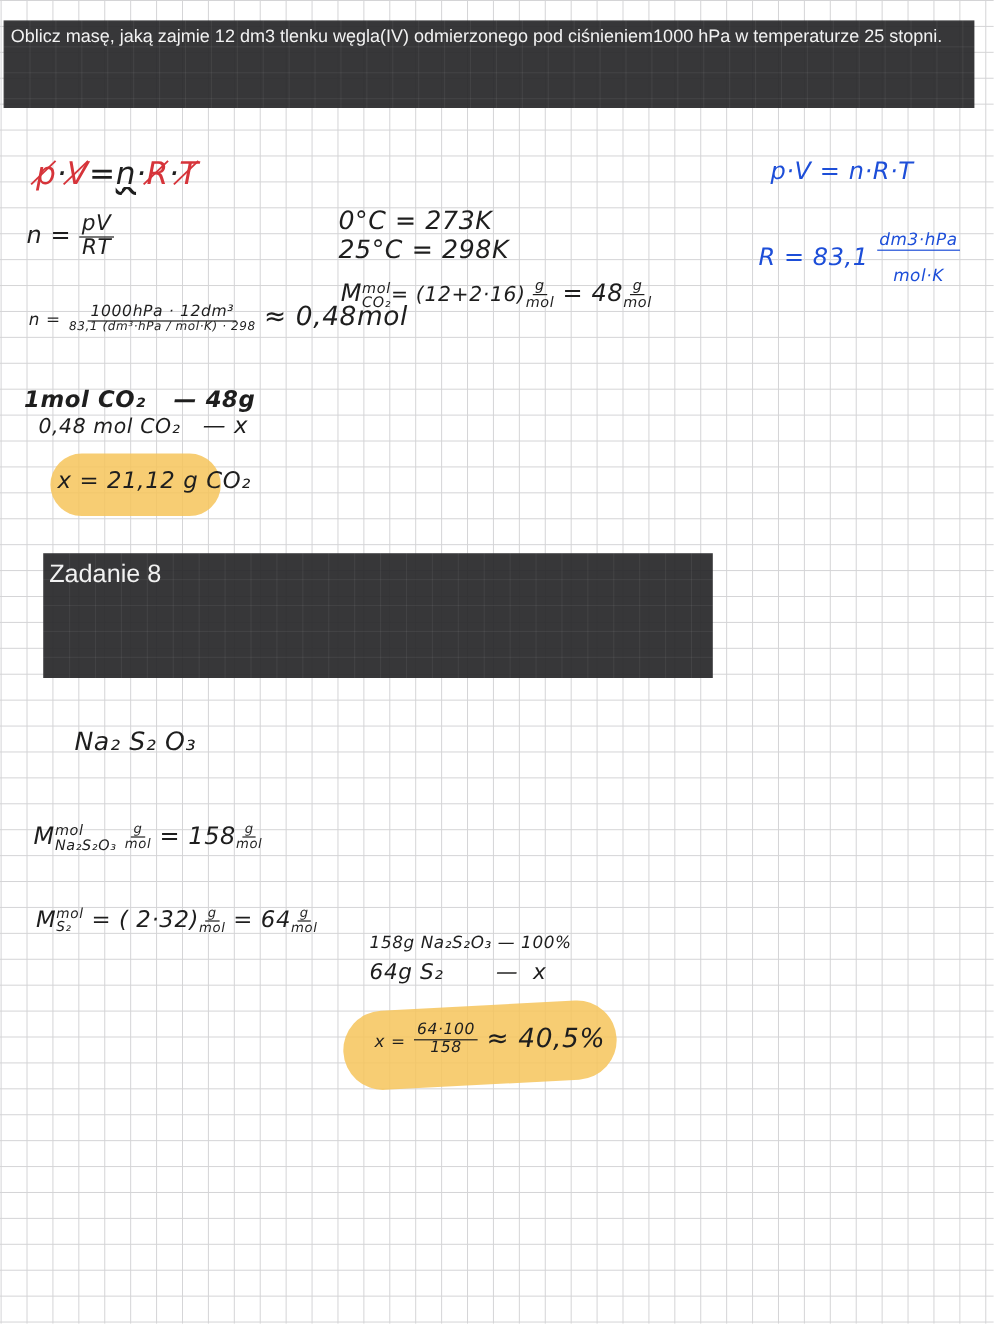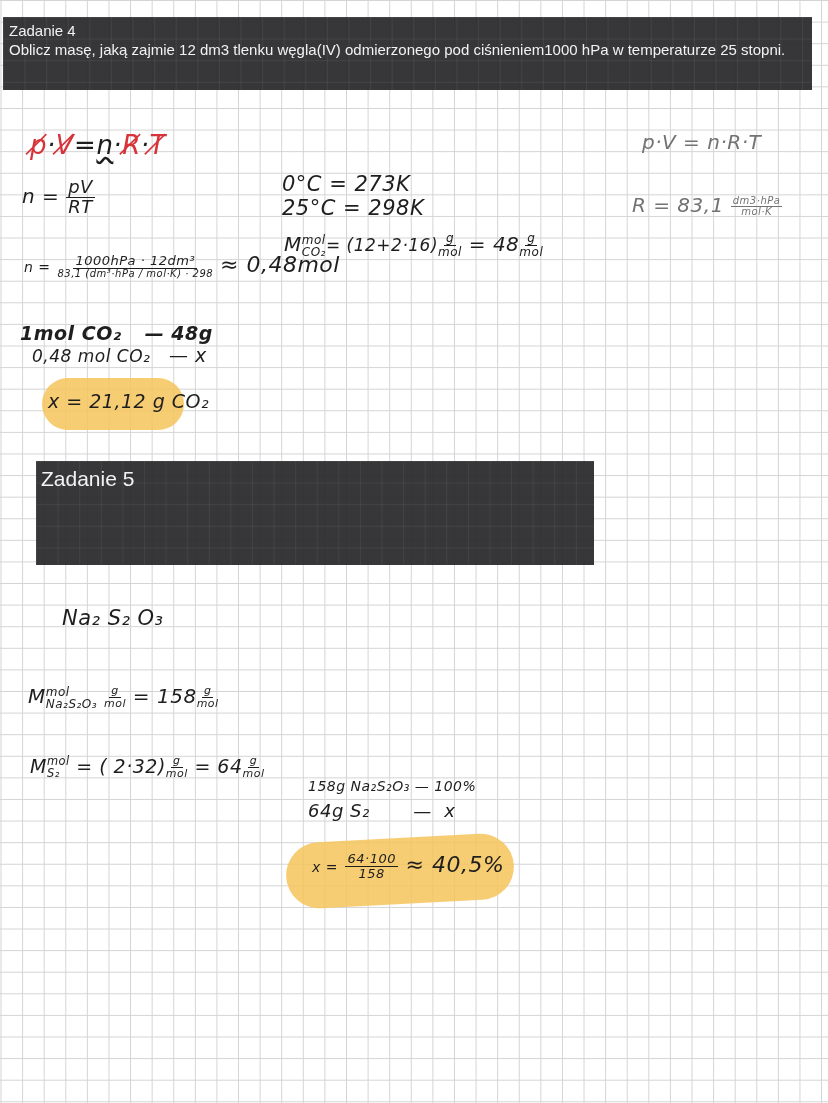--- a/index.html
+++ b/index.html
@@ -16,32 +16,31 @@
   .task-box {
     position:absolute; background:rgba(40,40,42,0.93); color:#f2f2f2;
     background-image:
       linear-gradient(to right, rgba(255,255,255,0.06) 1px, transparent 1px),
       linear-gradient(to bottom, rgba(255,255,255,0.06) 1px, transparent 1px);
     background-size:21.6px 21.6px;
   }
   #task4 { left:3px; top:17px; width:809px; height:73px; padding:4px 6px; box-sizing:border-box; font-size:15px; line-height:19px; }
   #task5 { left:36px; top:461px; width:558px; height:104px; padding:4px 5px; box-sizing:border-box; font-size:21px; line-height:27px; }
   .hw { position:absolute; font-family:"DejaVu Sans", sans-serif; color:#1e1e1e; white-space:nowrap; font-style:italic; letter-spacing:0.5px; }
-  .blue { color:#737373; }
+  .blue { color:#1d4ed8; }
   .red { color:#d6343a; }
   .hl { position:absolute; background:#f6c45a; opacity:0.85; border-radius:30px; }
   .frac { display:inline-flex; flex-direction:column; align-items:center; vertical-align:middle; font-size:0.55em; line-height:1.05; }
   .frac .num { border-bottom:1.5px solid currentColor; padding:0 2px; }
   .sx { font-size:0.6em; display:inline-flex; flex-direction:column; vertical-align:middle; line-height:1; }
 </style>
 </head>
 <body>
 
 <div id="task4" class="task-box">
-  <div>Zadanie 4</div>
   <div>Oblicz masę, jaką zajmie 12 dm3 tlenku węgla(IV) odmierzonego pod ciśnieniem1000 hPa w temperaturze 25 stopni.</div>
 </div>
 
 <div class="hw" style="left:30px;top:130px;font-size:26px;">
   <span class="red">p̸</span>·<span class="red">V̸</span>=<u style="text-decoration-style:wavy;">n</u>·<span class="red">R̸</span>·<span class="red">T̸</span>
 </div>
 
 <div class="hw" style="left:22px;top:178px;font-size:20px;">
   <span>n =</span>
   <span class="frac" style="font-size:18px;">
@@ -72,40 +71,40 @@
     </span>
   <span>= 48</span><span class="frac" style="font-size:12px;">
       <span class="num">g</span>
       <span>mol</span>
     </span>
 </div>
 
 <div class="hw blue" style="left:642px;top:130px;font-size:20px;">p·V = n·R·T</div>
 <div class="hw blue" style="left:632px;top:193px;font-size:20px;">
   <span>R = 83,1</span>
-  <span class="frac" style="font-size:10px;">
+  <span class="frac" style="font-size:14px;gap:14px;">
       <span class="num">dm3·hPa</span>
       <span>mol·K</span>
     </span>
 </div>
 
 <div class="hw" style="left:20px;top:322px;font-size:19px;font-weight:bold;">
   <span>1mol CO₂</span>
   <span style="margin-left:16px;">— 48g</span>
 </div>
 <div class="hw" style="left:32px;top:344px;font-size:19px;">
   <span style="font-size:17px;">0,48 mol CO₂</span>
   <span style="margin-left:12px;">— x</span>
 </div>
 
 <div class="hl" style="left:42px;top:378px;width:142px;height:52px;"></div>
 <div class="hw" style="left:48px;top:390px;font-size:19px;">x = 21,12 g CO₂</div>
 
 <div id="task5" class="task-box">
-  <div>Zadanie 5</div>
+  <div>Zadanie 8</div>
 </div>
 
 <div class="hw" style="left:62px;top:606px;font-size:21px;">Na₂ S₂ O₃</div>
 
 <div class="hw" style="left:28px;top:684px;font-size:20px;">
   <span>M</span><span class="sx">
       <span>mol</span>
       <span>Na₂S₂O₃</span>
     </span>
   <span class="frac" style="font-size:11px;">

